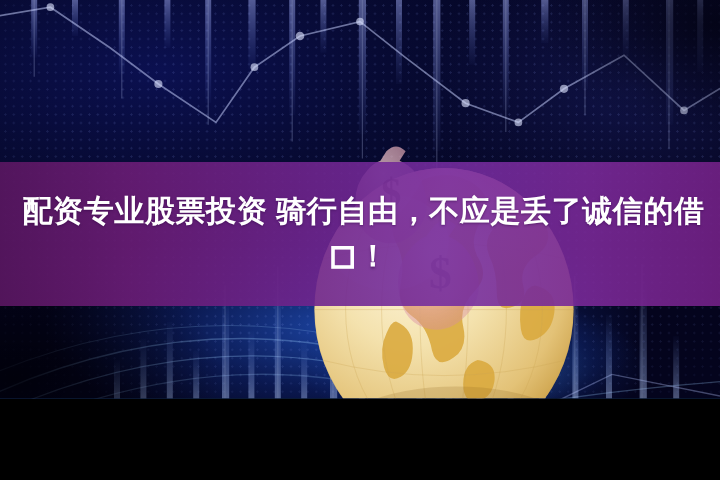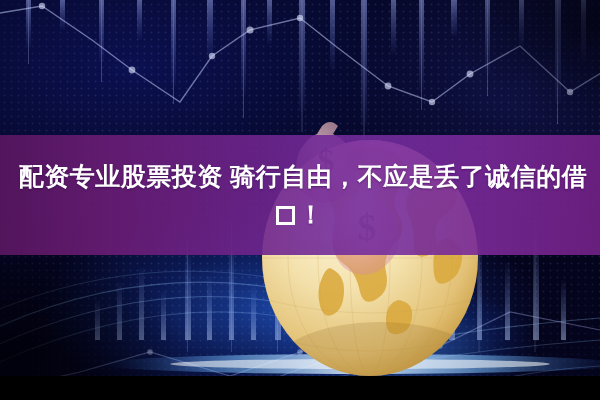--- a/index.html
+++ b/index.html
@@ -3,21 +3,21 @@
 <meta charset="utf-8">
 <style>
   html, body {
     margin: 0;
     padding: 0;
     background: #000;
   }
   #stage {
     position: relative;
     width: 600px;
-    height: 376px;
+    height: 332px;
     overflow: hidden;
     font-family: "Liberation Sans", "DejaVu Sans", sans-serif;
     background: #3b82f6;
   }
 
   
   .layer { position: absolute; inset: 0; }
 
   
   .bg-base {

